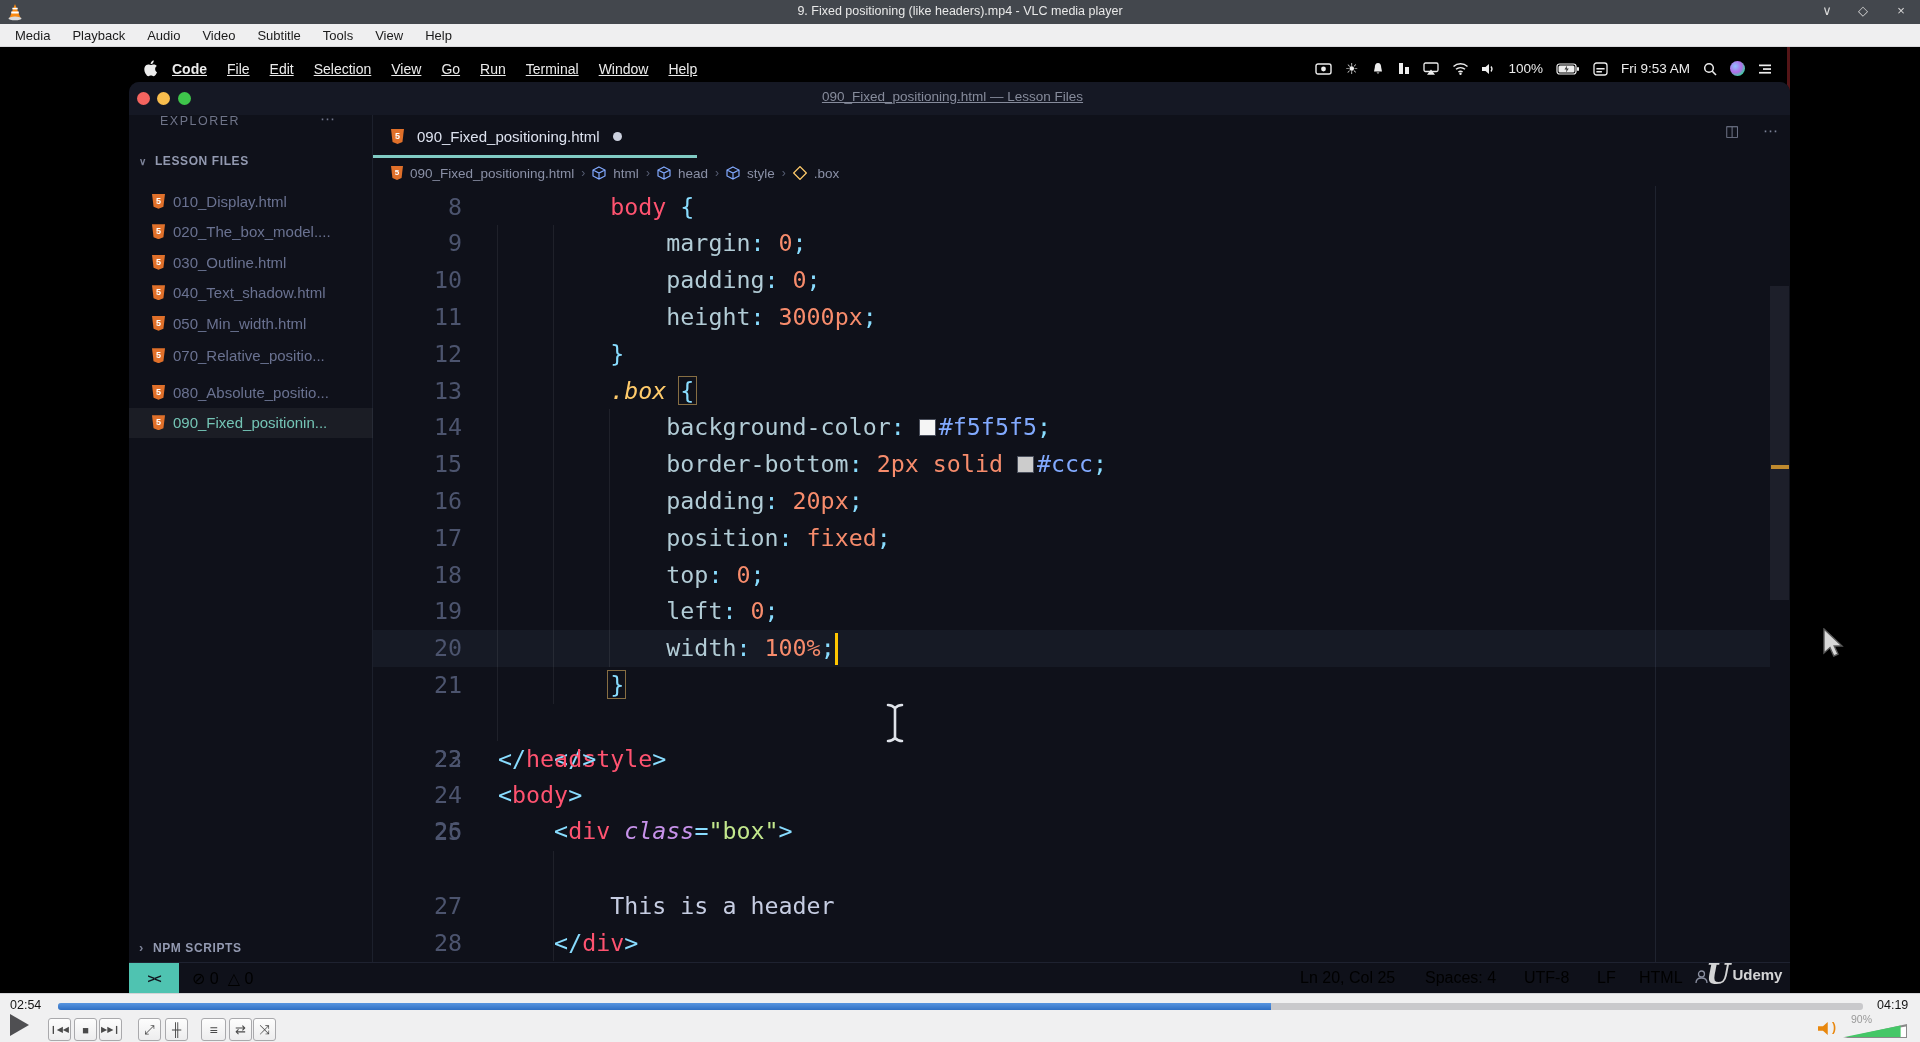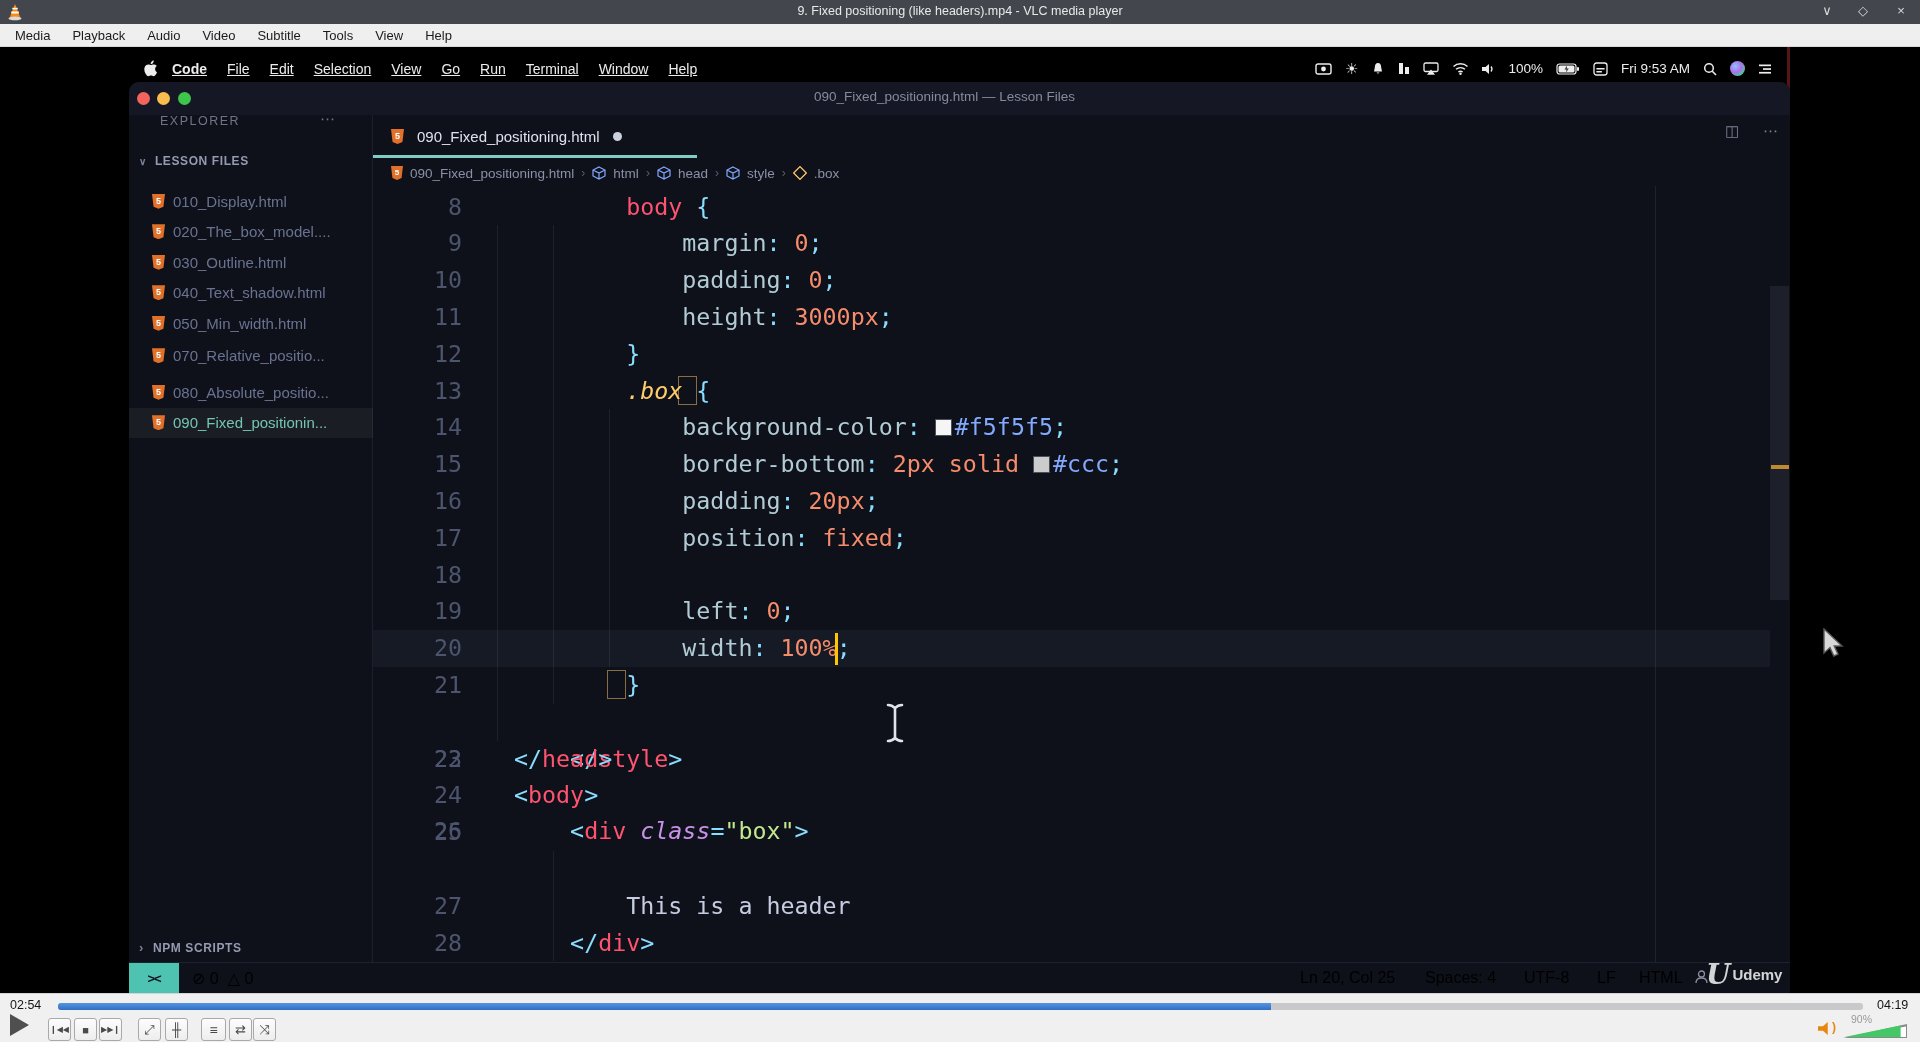--- a/index.html
+++ b/index.html
@@ -28,21 +28,21 @@
   #mac-right { right:18px; top:0; display:flex; align-items:center; height:21px; gap:13px; }
   .mac-txt { font-size:13.5px; color:#ececec; }
   .mini-ic { display:inline-flex; align-items:center; }
 
   
   #vscode { left:129px; top:82px; width:1661px; height:911px; background:#0f111a;
     border-radius:10px 10px 0 0; }
   #vs-titlebar { left:129px; top:82px; width:1661px; height:33px; background:#151824;
     border-radius:10px 10px 0 0; }
   .light { width:13px; height:13px; border-radius:50%; top:92px; }
-  #vs-title { left:114px; top:89px; width:1661px; text-align:center; color:#868b9b; font-size:13.5px; }
+  #vs-title { left:122px; top:89px; width:1661px; text-align:center; color:#868b9b; font-size:13.5px;text-decoration:underline; }
 
   
   #sidebar { left:129px; top:115px; width:244px; height:847px; background:#0f111a;
     border-right:1px solid #1c202c; }
   #explorer-hdr { left:160px; top:114px; color:#6f7489; font-size:12.5px; letter-spacing:1.5px; }
   #explorer-dots { left:320px; top:110px; color:#6f7489; font-size:15px; letter-spacing:2px; }
   #lesson-hdr { left:139px; top:154px; color:#939ab1; font-size:12px; font-weight:bold;
     letter-spacing:.6px; display:flex; gap:8px; align-items:center;}
   .file-row { left:129px; width:244px; height:30.5px; display:flex; align-items:center;
     padding-left:23px; gap:8px; color:#6a7291; font-size:15px; white-space:nowrap; overflow:hidden; }
@@ -68,21 +68,21 @@
     gap:7px; color:#8a90a6; font-size:13.5px; white-space:nowrap; }
   .crumb-sep { color:#565d73; font-size:12px; }
   .crumb svg { vertical-align:-2px; }
 
   
   #code { left:373px; top:186px; width:1417px; height:776px; overflow:hidden;
     font-family:"DejaVu Sans Mono", monospace; font-size:23.3px; }
   #current-line { left:373px; top:630px; width:1397px; height:37px; background:#161a25; }
   .code-row { left:0; height:36.8px; width:1920px; }
   .gutter { position:absolute; left:373px; width:89px; text-align:right; color:#4c546e; }
-  .ctext { position:absolute; left:498px; white-space:pre; color:#c6cde2;margin-left:16px; }
+  .ctext { position:absolute; left:498px; white-space:pre; color:#c6cde2; }
   .tk-tag{color:#ff5370} .tk-punc{color:#89ddff} .tk-prop{color:#b2ccd6}
   .tk-val{color:#f78c6c} .tk-hex{color:#82aaff}
   .tk-cls{color:#ffcb6b;font-style:italic} .tk-attr{color:#c792ea;font-style:italic}
   .tk-str{color:#c3e88d} .tk-txt{color:#c6cde2} .tk-pln{color:#c6cde2}
   .swatch { display:inline-block; width:17px; height:17px; border:1px solid #4a4f5c;
     vertical-align:-1px; margin-right:3px; }
   .indent-guide { width:1px; background:rgba(255,255,255,.07); }
   #ruler { left:1655px; top:186px; width:1px; height:776px; background:rgba(120,130,160,.16); }
   .bracket-box { border:1px solid rgba(255,203,107,.5); }
   #caret { left:835px; top:633px; width:2.5px; height:32px; background:#ffc600; }
@@ -372,20 +372,21 @@
     <div class="abs code-row" style="top: 483px; line-height: 36.8px;">
       <span class="gutter">16</span>
       <span class="ctext"><span class="tk-pln">            </span><span class="tk-prop">padding</span><span class="tk-punc">:</span><span class="tk-pln"> </span><span class="tk-val">20px</span><span class="tk-punc">;</span></span>
     </div>
     <div class="abs code-row" style="top: 519.8px; line-height: 36.8px;">
       <span class="gutter">17</span>
       <span class="ctext"><span class="tk-pln">            </span><span class="tk-prop">position</span><span class="tk-punc">:</span><span class="tk-pln"> </span><span class="tk-val">fixed</span><span class="tk-punc">;</span></span>
     </div>
     <div class="abs code-row" style="top: 556.6px; line-height: 36.8px;">
       <span class="gutter">18</span>
+      <span class="ctext"><span class="tk-pln">            </span><span class="tk-prop">top</span><span class="tk-punc">:</span><span class="tk-pln"> </span><span class="tk-val">0</span><span class="tk-punc">;</span></span>
     </div>
     <div class="abs code-row" style="top: 593.4px; line-height: 36.8px;">
       <span class="gutter">19</span>
       <span class="ctext"><span class="tk-pln">            </span><span class="tk-prop">left</span><span class="tk-punc">:</span><span class="tk-pln"> </span><span class="tk-val">0</span><span class="tk-punc">;</span></span>
     </div>
     <div class="abs code-row" style="top: 630.2px; line-height: 36.8px;">
       <span class="gutter">20</span>
       <span class="ctext"><span class="tk-pln">            </span><span class="tk-prop">width</span><span class="tk-punc">:</span><span class="tk-pln"> </span><span class="tk-val">100%</span><span class="tk-punc">;</span></span>
     </div>
     <div class="abs code-row" style="top: 667px; line-height: 36.8px;">

